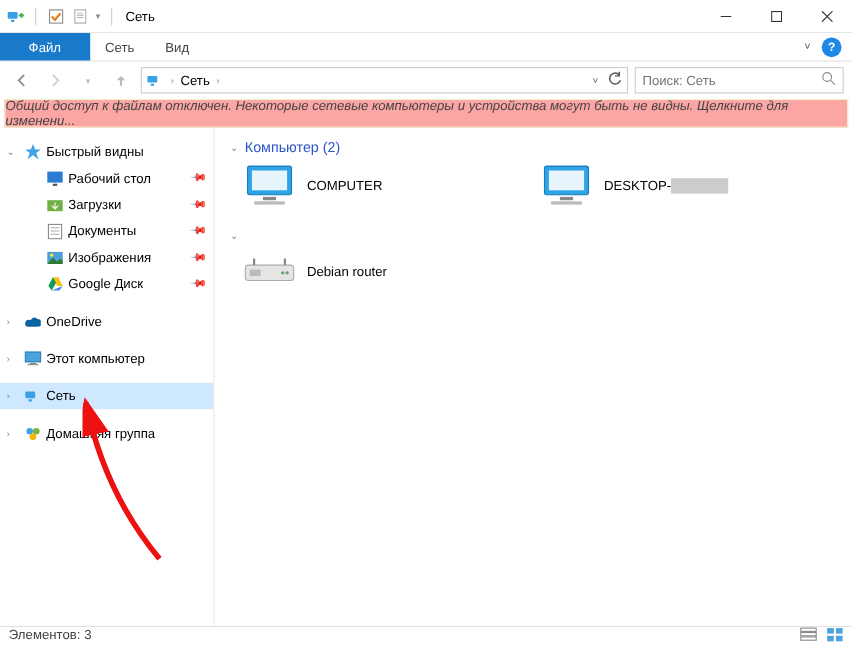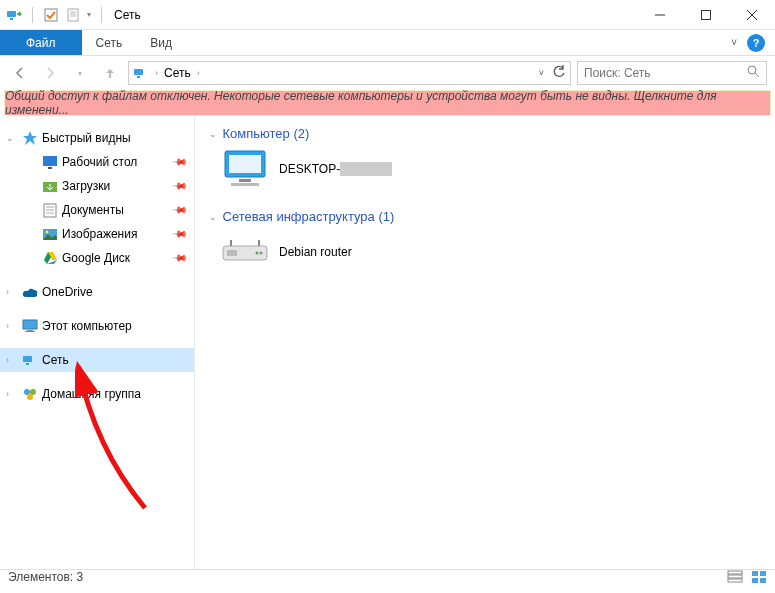--- a/index.html
+++ b/index.html
@@ -299,27 +299,37 @@
     <div class="group-items">
       <div class="item">
         <span class="item-icon">
           <svg width="48" height="40">
               <rect x="4" y="2" width="40" height="26" rx="2" fill="#2ea3e8" stroke="#1a7cb8"></rect>
               <rect x="8" y="6" width="32" height="18" fill="#e8f4fb"></rect>
               <rect x="18" y="30" width="12" height="3" fill="#888"></rect>
               <rect x="10" y="34" width="28" height="3" fill="#bbb"></rect>
             </svg>
         </span>
+        <span class="item-label">COMPUTER</span>
+      </div>
+      <div class="item">
+        <span class="item-icon">
+          <svg width="48" height="40">
+              <rect x="4" y="2" width="40" height="26" rx="2" fill="#2ea3e8" stroke="#1a7cb8"></rect>
+              <rect x="8" y="6" width="32" height="18" fill="#e8f4fb"></rect>
+              <rect x="18" y="30" width="12" height="3" fill="#888"></rect>
+              <rect x="10" y="34" width="28" height="3" fill="#bbb"></rect>
+            </svg>
+        </span>
         <span class="item-label"><span>DESKTOP-</span><span style="background:#ccc;color:#ccc;padding:0 2px;text-decoration:underline;">XXXXXX</span></span>
       </div>
     </div>
 
     <div class="group-header">
       <span class="chev">⌄</span>
-      <span>Сетевая инфраструктура (1)</span>
     </div>
     <div class="group-items">
       <div class="item">
         <span class="item-icon">
           <svg width="48" height="28">
               <rect x="2" y="8" width="44" height="14" rx="3" fill="#e5e5e5" stroke="#aaa"></rect>
               <rect x="6" y="12" width="10" height="6" fill="#bbb"></rect>
               <circle cx="36" cy="15" r="1.5" fill="#4caf50"></circle>
               <circle cx="40" cy="15" r="1.5" fill="#888"></circle>
               <line x1="10" y1="2" x2="10" y2="8" stroke="#888" stroke-width="2"></line>

